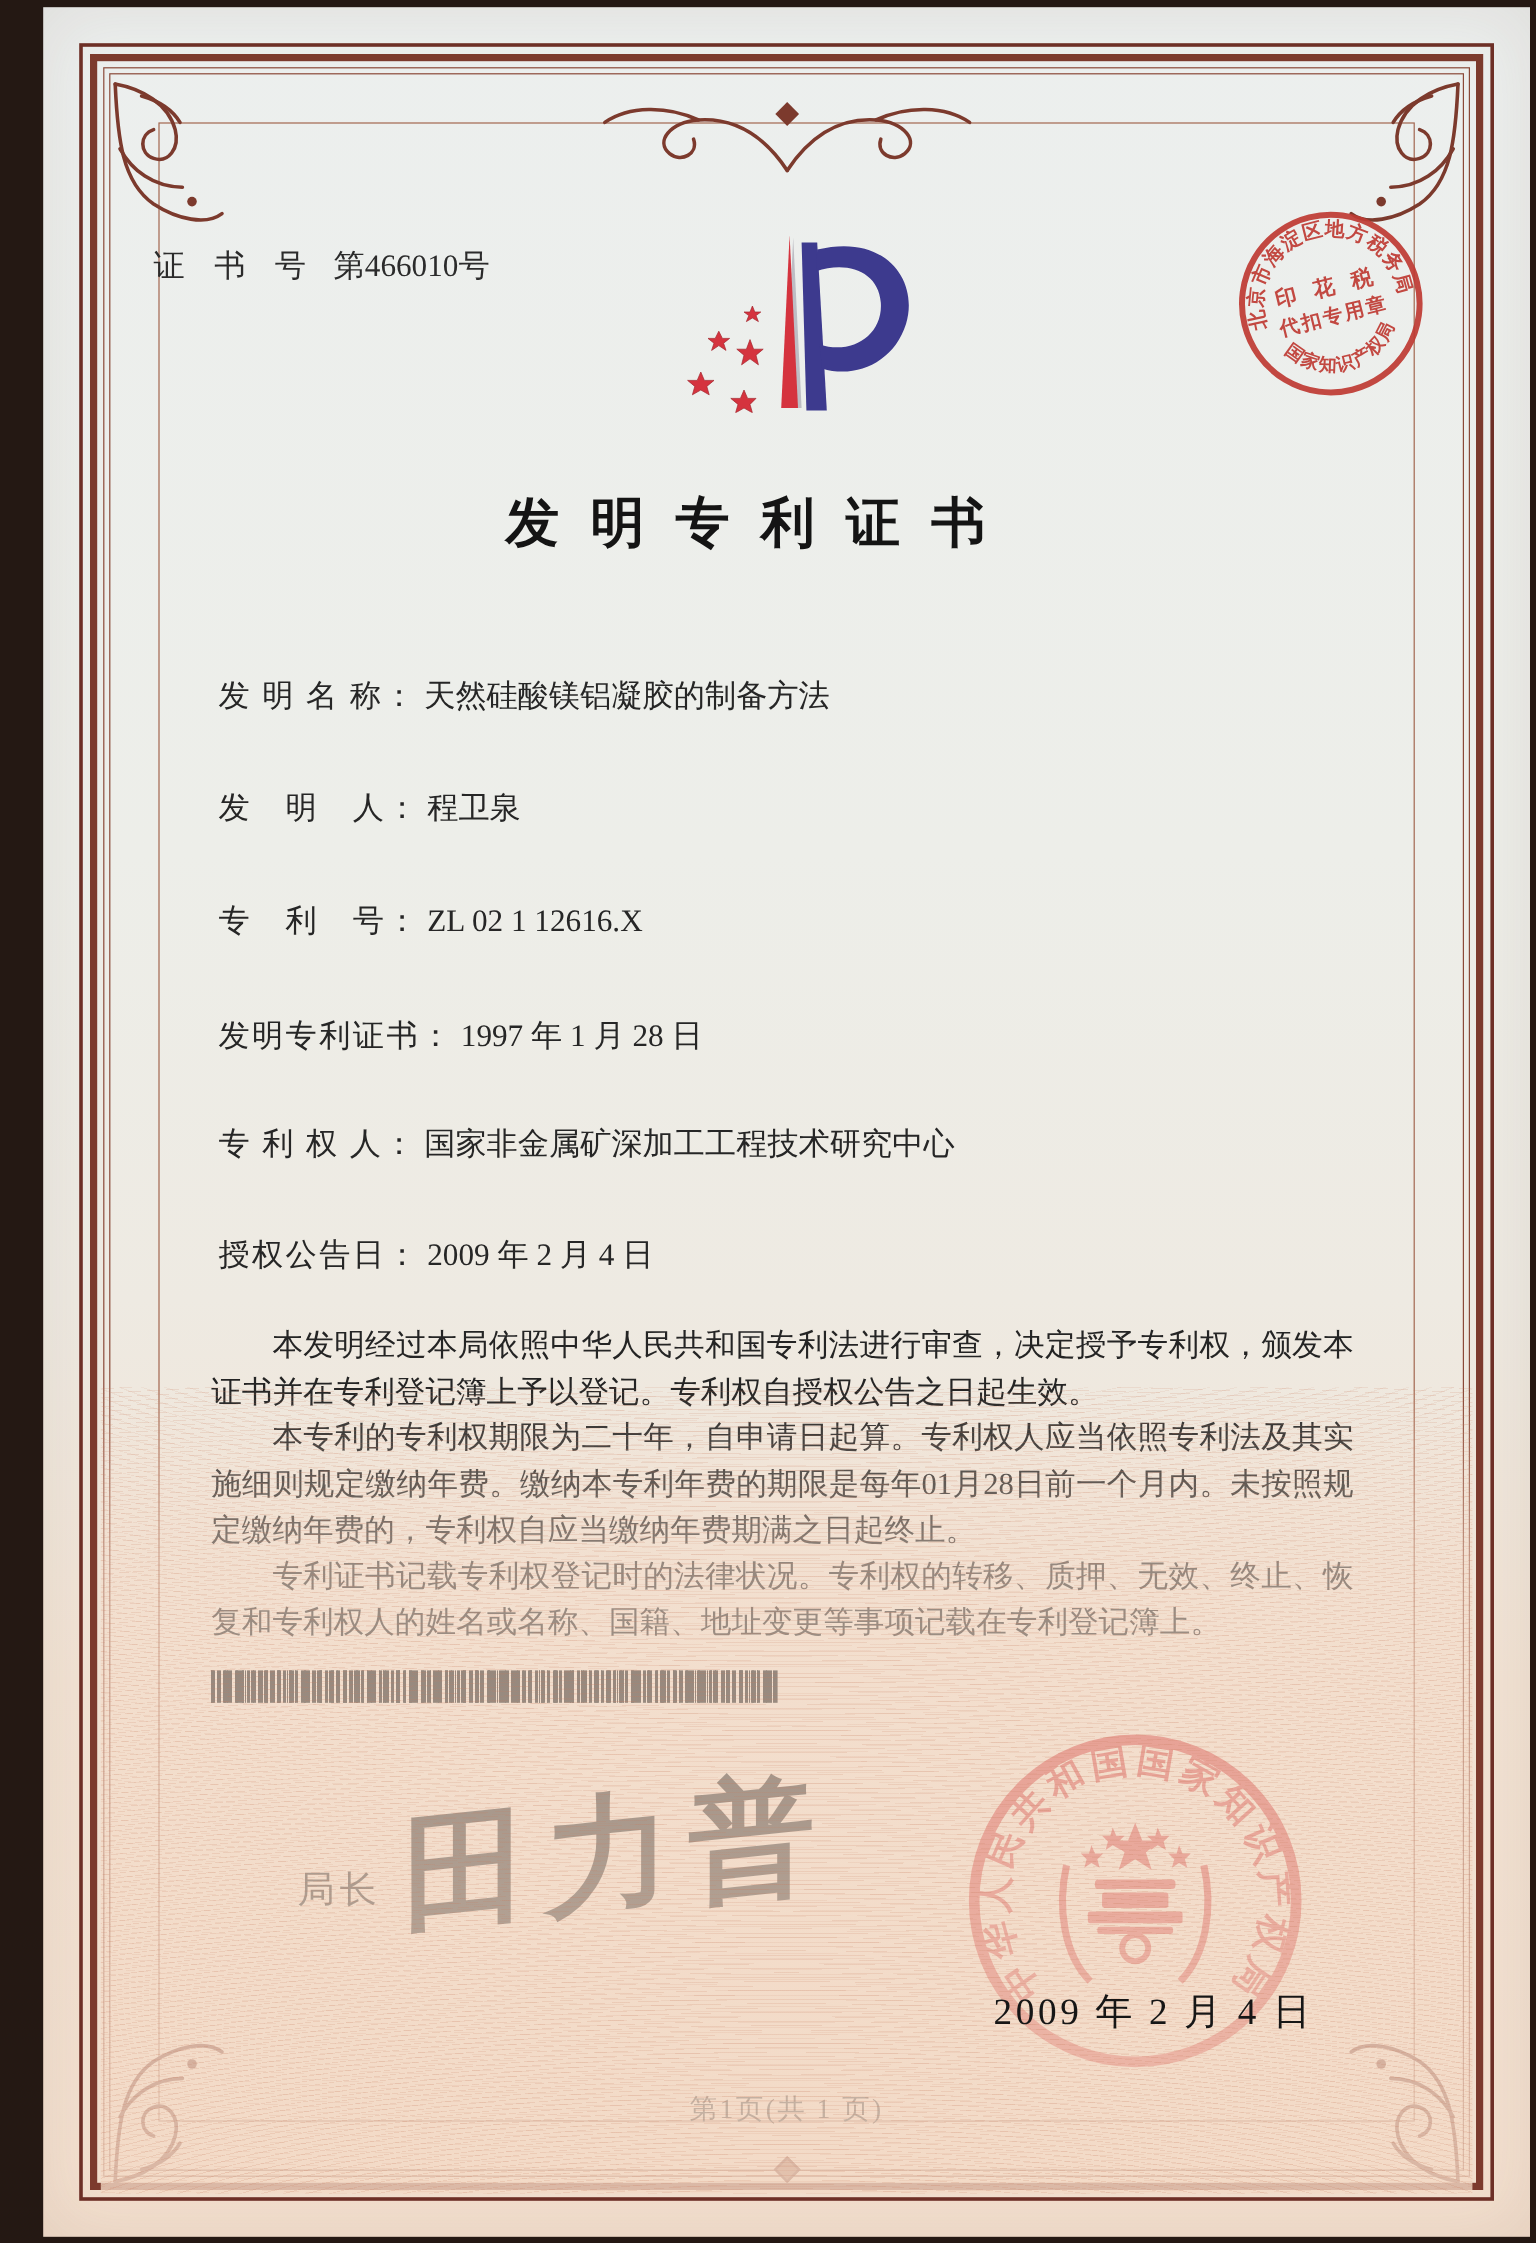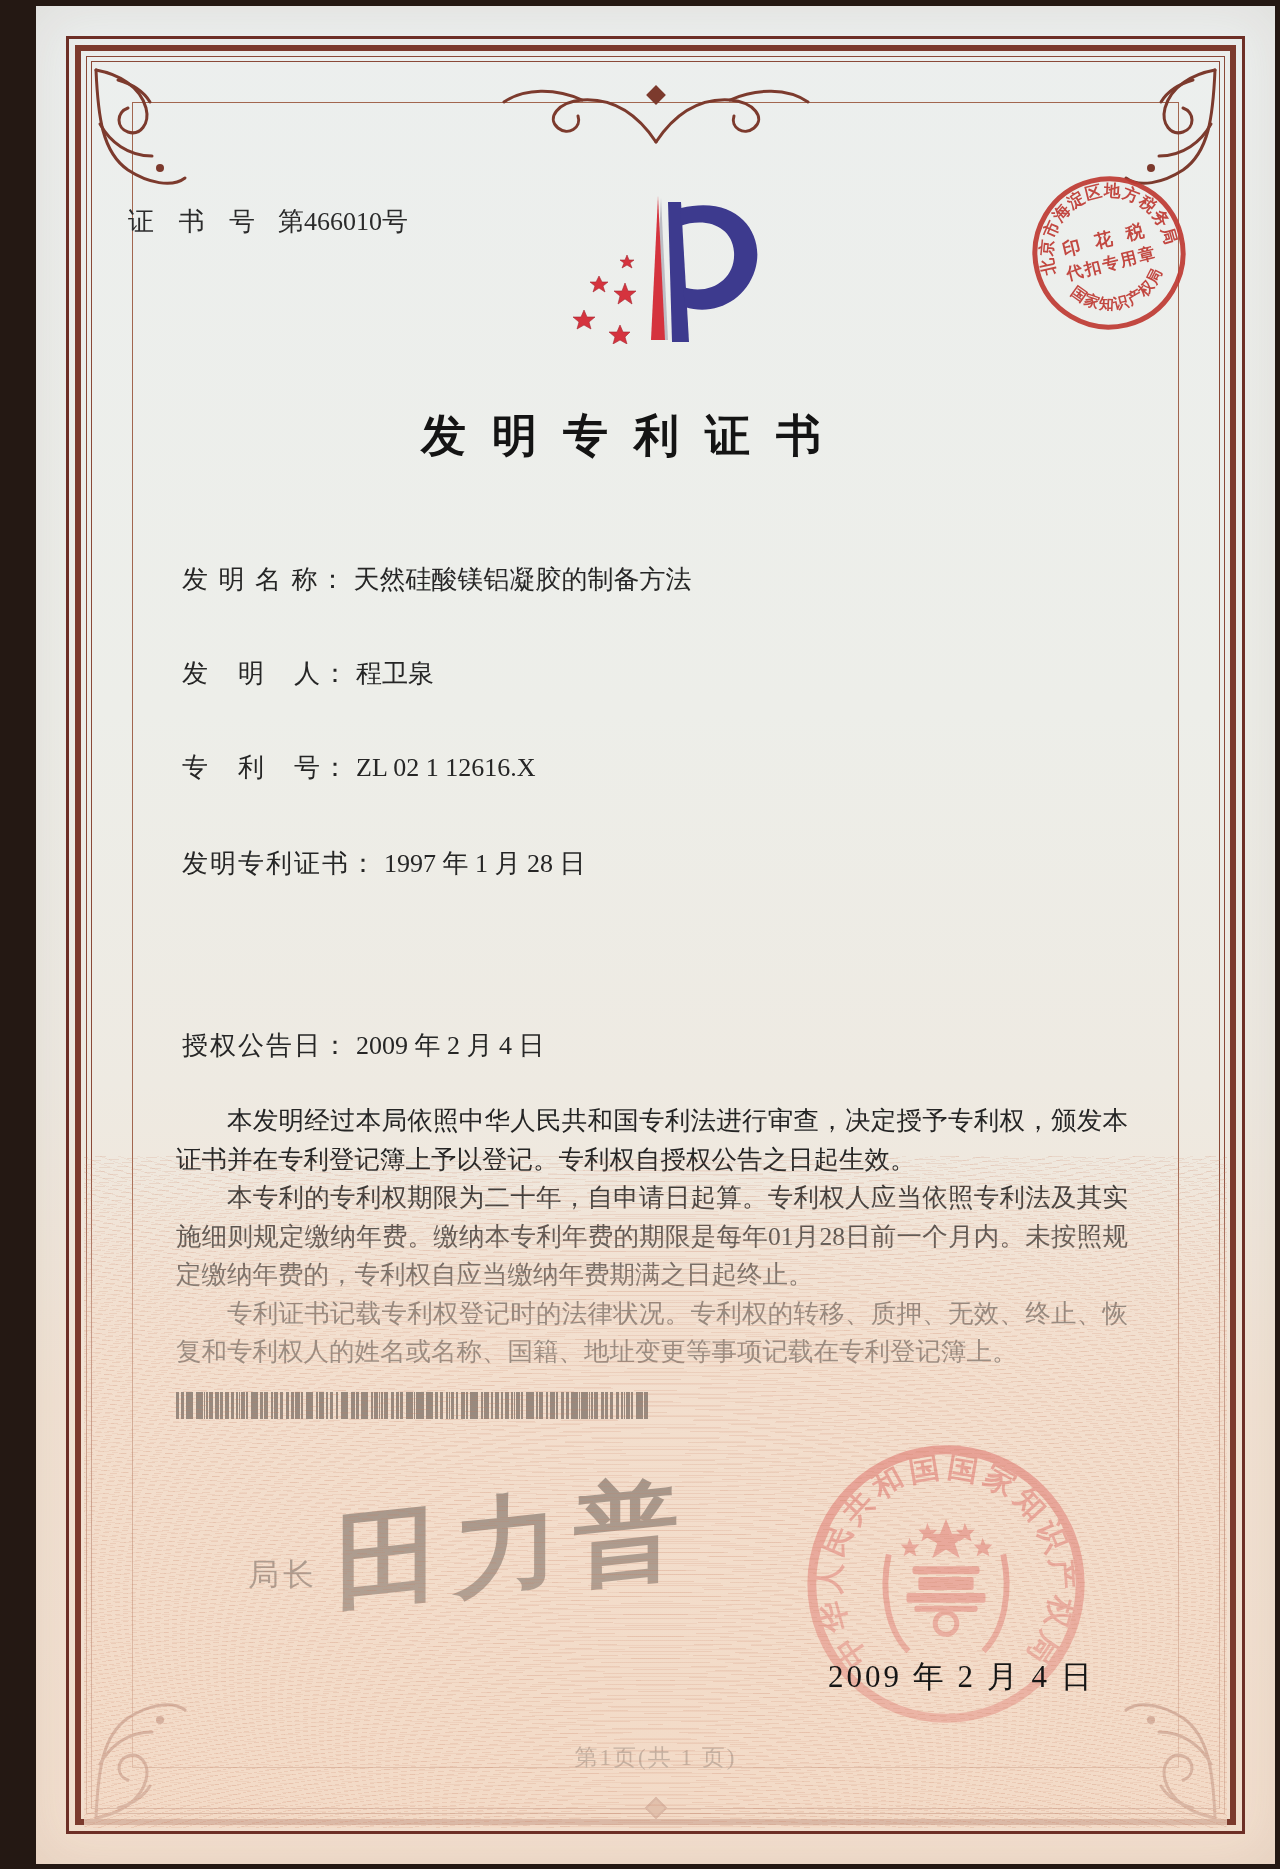--- a/index.html
+++ b/index.html
@@ -176,20 +176,23 @@
     <span class="flabel">发 明 名 称：</span><span>天然硅酸镁铝凝胶的制备方法</span>
   </div>
   <div class="field f1">
     <span class="flabel">发　明　人：</span><span>程卫泉</span>
   </div>
   <div class="field f2">
     <span class="flabel">专　利　号：</span><span>ZL 02 1 12616.X</span>
   </div>
   <div class="field f3">
     <span class="flabel">发明专利证书：</span><span>1997 年 1 月 28 日</span>
+  </div>
+  <div class="field f4">
+    <span class="flabel">专 利 权 人：</span><span>国家非金属矿深加工工程技术研究中心</span>
   </div>
   <div class="field f5">
     <span class="flabel">授权公告日：</span><span>2009 年 2 月 4 日</span>
   </div>
 
   <div class="body-text">
     <p>本发明经过本局依照中华人民共和国专利法进行审查，决定授予专利权，颁发本证书并在专利登记簿上予以登记。专利权自授权公告之日起生效。</p>
     <p>本专利的专利权期限为二十年，自申请日起算。专利权人应当依照专利法及其实施细则规定缴纳年费。缴纳本专利年费的期限是每年01月28日前一个月内。未按照规定缴纳年费的，专利权自应当缴纳年费期满之日起终止。</p>
     <p>专利证书记载专利权登记时的法律状况。专利权的转移、质押、无效、终止、恢复和专利权人的姓名或名称、国籍、地址变更等事项记载在专利登记簿上。</p>
   </div>

